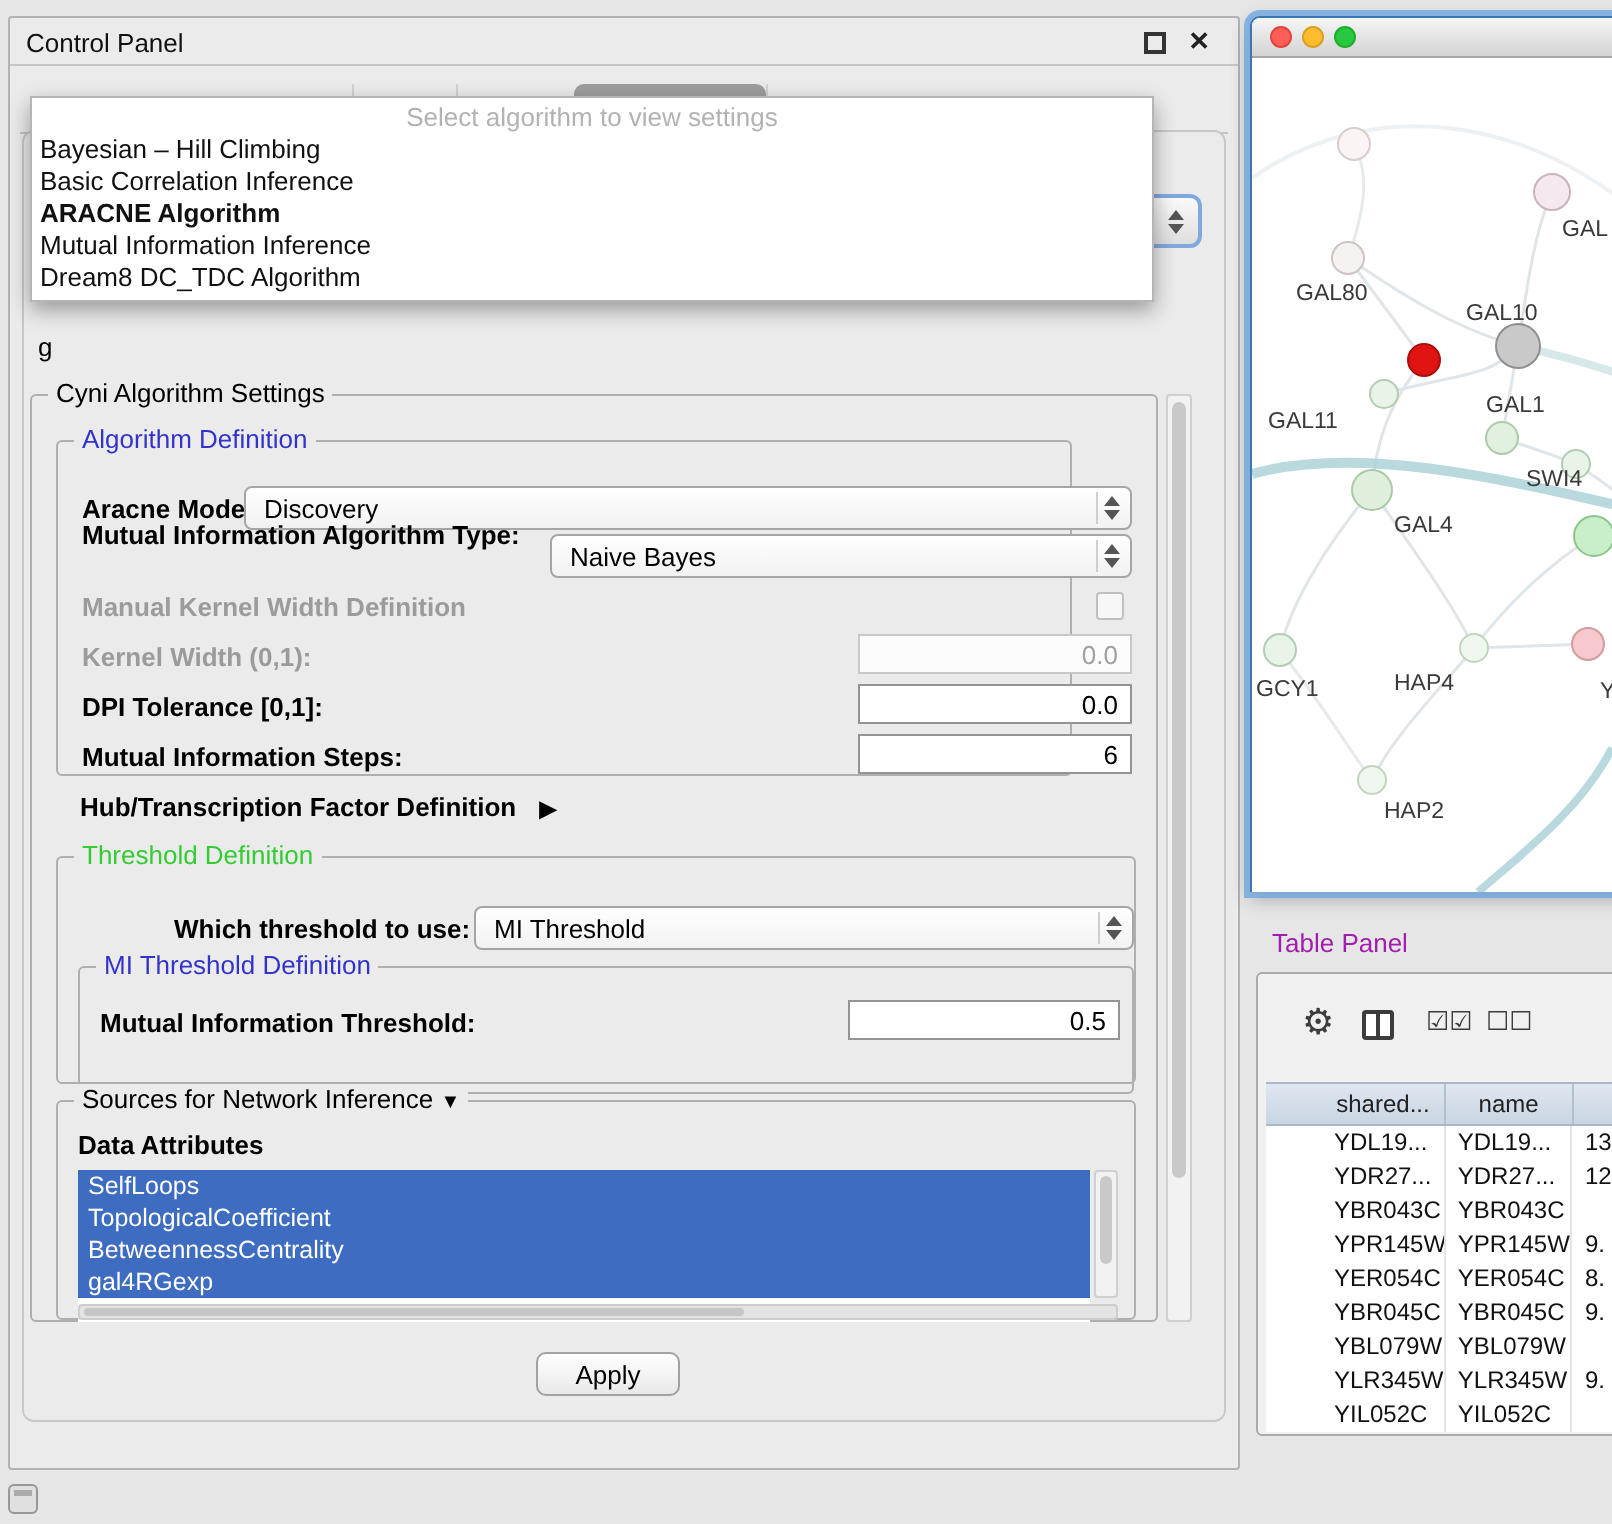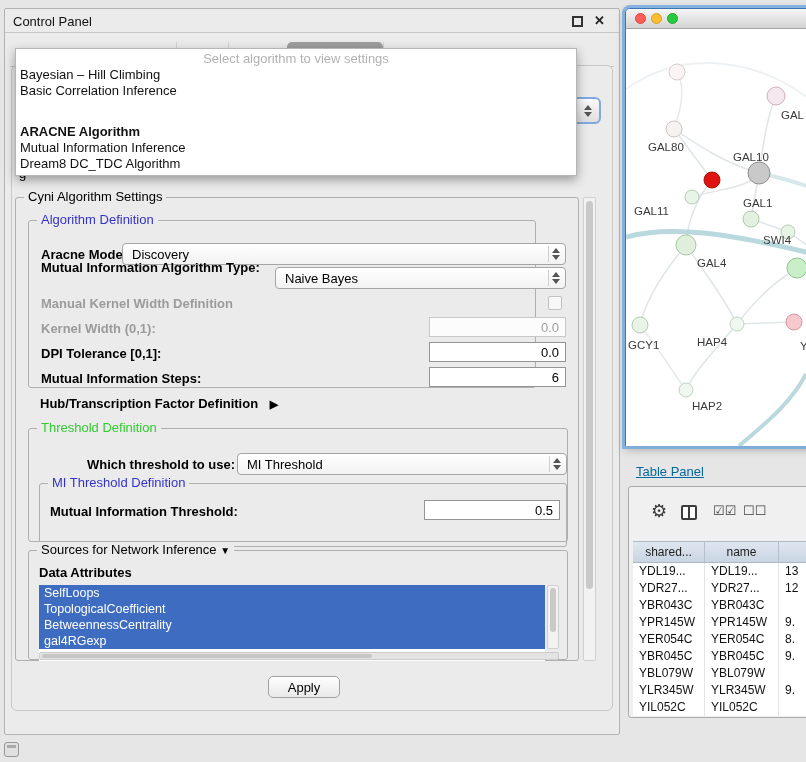--- a/index.html
+++ b/index.html
@@ -40,21 +40,21 @@
   .tab.sel { background:#9d9d9d; color:#fff; border-radius:5px 5px 0 0; border-left:none; }
   #tab-underline { position:absolute; left:5px; right:5px; top:57px; height:1px; background:#c2c2c2; }
 
   #content-box { position:absolute; left:6px; top:56px; width:602px; height:646px; border:1px solid #c8c8c8; border-radius:6px; background:#ebebeb; }
 
   
   #algo-menu { position:absolute; left:10px; top:39px; width:562px; background:#fff; border:1px solid #b5b5b5;
                box-shadow:0 4px 10px rgba(0,0,0,0.35); z-index:50; padding:2px 0 3px 0; }
   .menu-item { font-size:13px; line-height:16px; padding-left:4px; color:#111; white-space:nowrap; }
   .menu-item.placeholder { text-align:center; color:#b2b2b2; padding-left:0; }
-  .menu-item.bold { font-weight:bold;margin-top:25px; }
+  .menu-item.bold { font-weight:bold; }
 
   #combo-fragment { position:absolute; left:572px; top:88px; width:24px; height:27px; z-index:10;
                     border:2px solid #7fa9df; border-left:none; border-radius:0 6px 6px 0;
                     background:linear-gradient(#fafafa,#dedede); display:flex; flex-direction:column; align-items:center; justify-content:center; gap:2px; }
 
   #settings-fs { left:10px; top:188px; width:564px; height:464px; }
   #settings-scroll { left:578px; top:188px; width:13px; height:464px; }
 
   #algdef-fs { left:12px; top:22px; width:508px; height:168px; }
   #thresh-fs { left:12px; top:230px; width:540px; height:114px;text-align:center; }
@@ -85,32 +85,32 @@
   #net-titlebar { position:absolute; left:0; right:0; top:0; height:20px; border-radius:4px 4px 0 0;
                   background:linear-gradient(#f6f6f6,#d3d3d3); border-bottom:1px solid #a6a6a6; }
   .light { position:absolute; top:4px; width:11px; height:11px; border-radius:50%; }
   #light-red { left:9px;  background:#ff5f57; border:1px solid #e0443e; }
   #light-yellow { left:25px; background:#febc2e; border:1px solid #d9a022; }
   #light-green { left:41px; background:#28c840; border:1px solid #1dad2b; }
   #graph { position:absolute; left:0; top:20px; width:200px; height:417px; background:#fff; overflow:hidden; }
   .node-label { position:absolute; font-size:11.5px; color:#3a3a3a; white-space:nowrap; }
 
   
-  #table-panel-title { position:absolute; left:636px; top:464px; font-size:13px; color:#0369a1;text-decoration:underline; }
+  #table-panel-title { position:absolute; left:636px; top:464px; font-size:13px; color:#a21caf; }
   #table-window { position:absolute; left:628px; top:486px; width:200px; height:232px; background:#f0f0f0;
                   border:1px solid #ababab; border-radius:3px; overflow:hidden; }
   .tool-icon { position:absolute; font-size:16px; color:#3c3c3c; }
   #col-icon { position:absolute; left:52px; top:18px; width:16px; height:15px; border:2px solid #3c3c3c; border-radius:2px; background:#fff; }
   #col-icon::after { content:""; position:absolute; left:5px; top:0; bottom:0; width:2px; background:#3c3c3c; }
   #tbl { position:absolute; left:4px; top:54px; width:200px; }
   .th-row { display:flex; height:22px; background:linear-gradient(#dfe7f0,#c9d5e3); border-top:1px solid #aab7c7; border-bottom:1px solid #aab7c7; }
   .th { font-size:12px; color:#222; display:flex; align-items:center; justify-content:center; border-right:1px solid #b4bfcd; }
   .tr { display:flex; height:17px; background:#fff; }
   .td { font-size:12px; color:#111; line-height:17px; padding-left:6px; border-right:1px solid #e4e4e4; overflow:hidden; white-space:nowrap; }
-  .c1 { width:72px; } .c2 { width:74px; } .c3 { width:54px; border-right:none; }
+  .c1 { width:72px;margin-left:28px; } .c2 { width:74px; } .c3 { width:54px; border-right:none; }
 
   #mini-icon { position:absolute; left:4px; top:742px; width:15px; height:15px; border:1px solid #979797; border-radius:3px; background:#e0e0e0; }
   #mini-icon::after { content:""; position:absolute; left:2px; top:2px; width:9px; height:3px; background:#aaa; }
 </style>
 </head>
 <body>
 
 <div id="root">
 
   <div id="control-panel">

